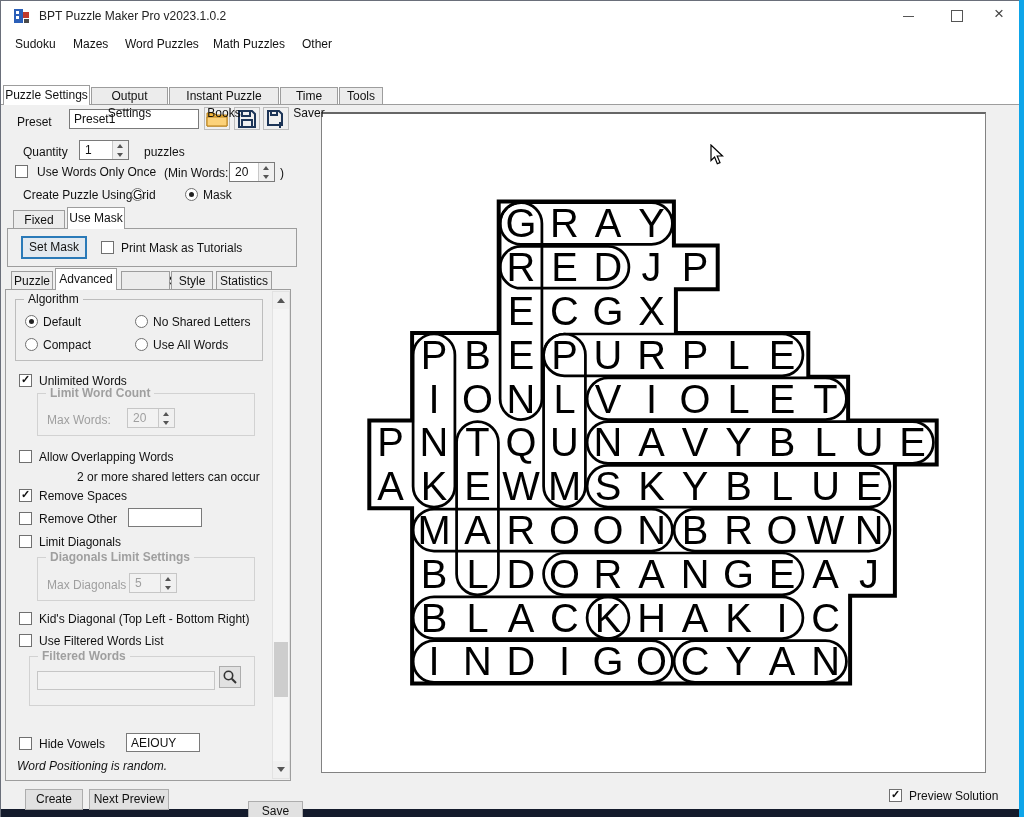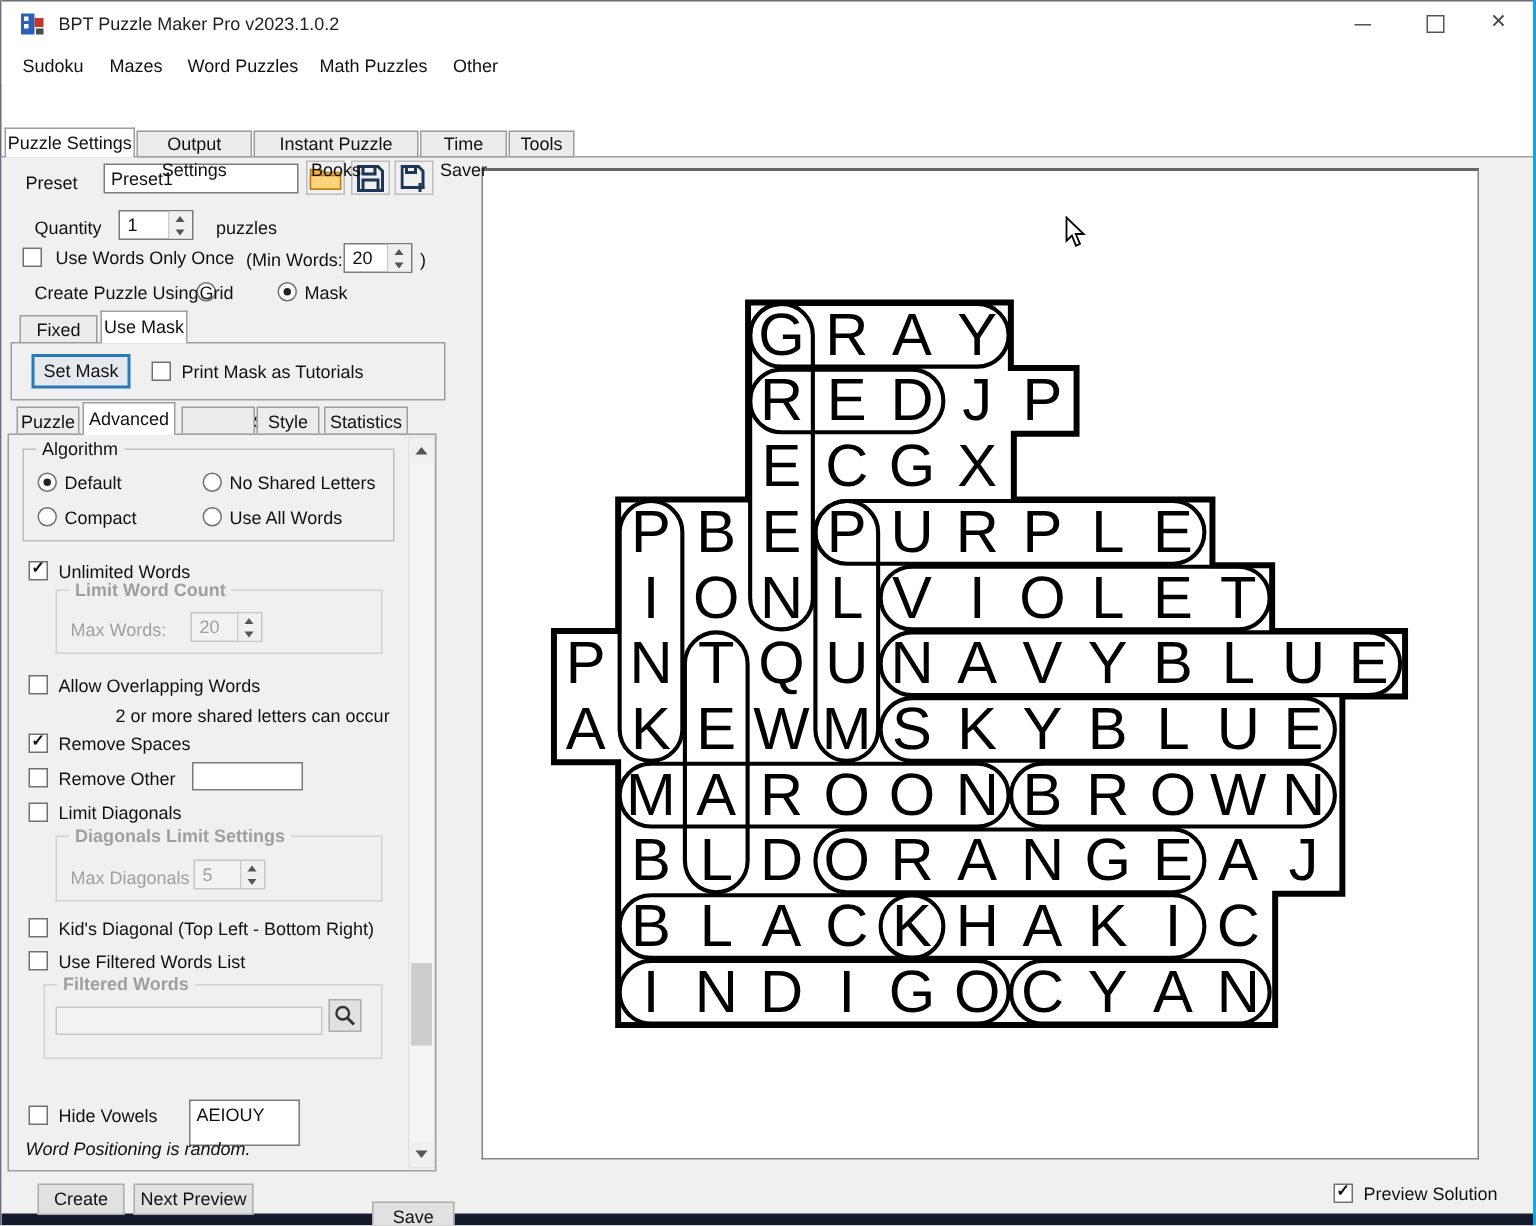--- a/index.html
+++ b/index.html
@@ -1,17 +1,17 @@
 <!DOCTYPE html>
 <html><head>
 <meta charset="utf-8">
 <style>
   html,body{margin:0;padding:0;background:#d8d8d8;font-family:"Liberation Sans",sans-serif;}
   .window{position:relative;width:1024px;height:817px;background:#ffffff;overflow:hidden;
-          border-left:1px solid #6a6f7a;border-right:2px solid #0ea5e9;box-sizing:border-box;}
+          border-left:1px solid #6a6f7a;border-right:5px solid #0ea5e9;box-sizing:border-box;}
   .abs{position:absolute;}
   .lbl{position:absolute;font-size:12px;color:#111;white-space:nowrap;}
   .dis{color:#9f9f9f !important;}
   
   .titlebar{position:absolute;left:0;top:0;width:100%;height:30px;background:#fff;border-top:1px solid #6a6f7a;box-sizing:border-box;}
   .title-text{position:absolute;left:38px;top:8px;font-size:12px;color:#222;}
   .winbtn{position:absolute;top:0;width:40px;height:30px;text-align:center;color:#444;}
   .min-glyph{position:absolute;left:14px;top:15px;width:11px;height:1px;background:#555;}
   .max-glyph{position:absolute;left:14px;top:9px;width:10px;height:10px;border:1px solid #555;}
   .close-glyph{position:absolute;left:10px;top:3px;font-size:17px;color:#444;}
@@ -256,21 +256,21 @@
   <div class="inp" style="left:36px;top:671px;width:178px;height:19px;background:#f2f2f2;border-color:#c6c6c6;z-index:3;"></div>
   <div class="btn" style="left:218px;top:666px;width:22px;height:22px;z-index:3;">
     <svg width="16" height="16" viewBox="0 0 16 16" style="position:absolute;left:2px;top:2px;">
       <circle cx="6.5" cy="6.5" r="4.2" fill="none" stroke="#333" stroke-width="1.6"></circle>
       <line x1="9.8" y1="9.8" x2="14" y2="14" stroke="#333" stroke-width="2"></line>
     </svg>
   </div>
 
   <div class="cb" style="left:18px;top:737px;z-index:3;"></div>
   <span class="lbl" style="left:38px;top:737px;z-index:3;">Hide Vowels</span>
-  <div class="inp" style="left:125px;top:733px;width:74px;height:31px;z-index:3;">AEIOUY</div>
+  <div class="inp" style="left:125px;top:733px;width:74px;height:19px;z-index:3;">AEIOUY</div>
 
   <span class="lbl note-italic" style="left:16px;top:759px;z-index:3;">Word Positioning is random.</span>
 
   <div class="sbar" style="left:271px;top:291px;width:18px;height:488px;z-index:4;">
     <div class="sbtn" style="top:0;">
         <span class="sar-up"></span>
       </div>
     <div class="sthumb" style="top:350px;height:55px;"></div>
     <div class="sbtn" style="bottom:0;">
         <span class="sar-dn"></span>

